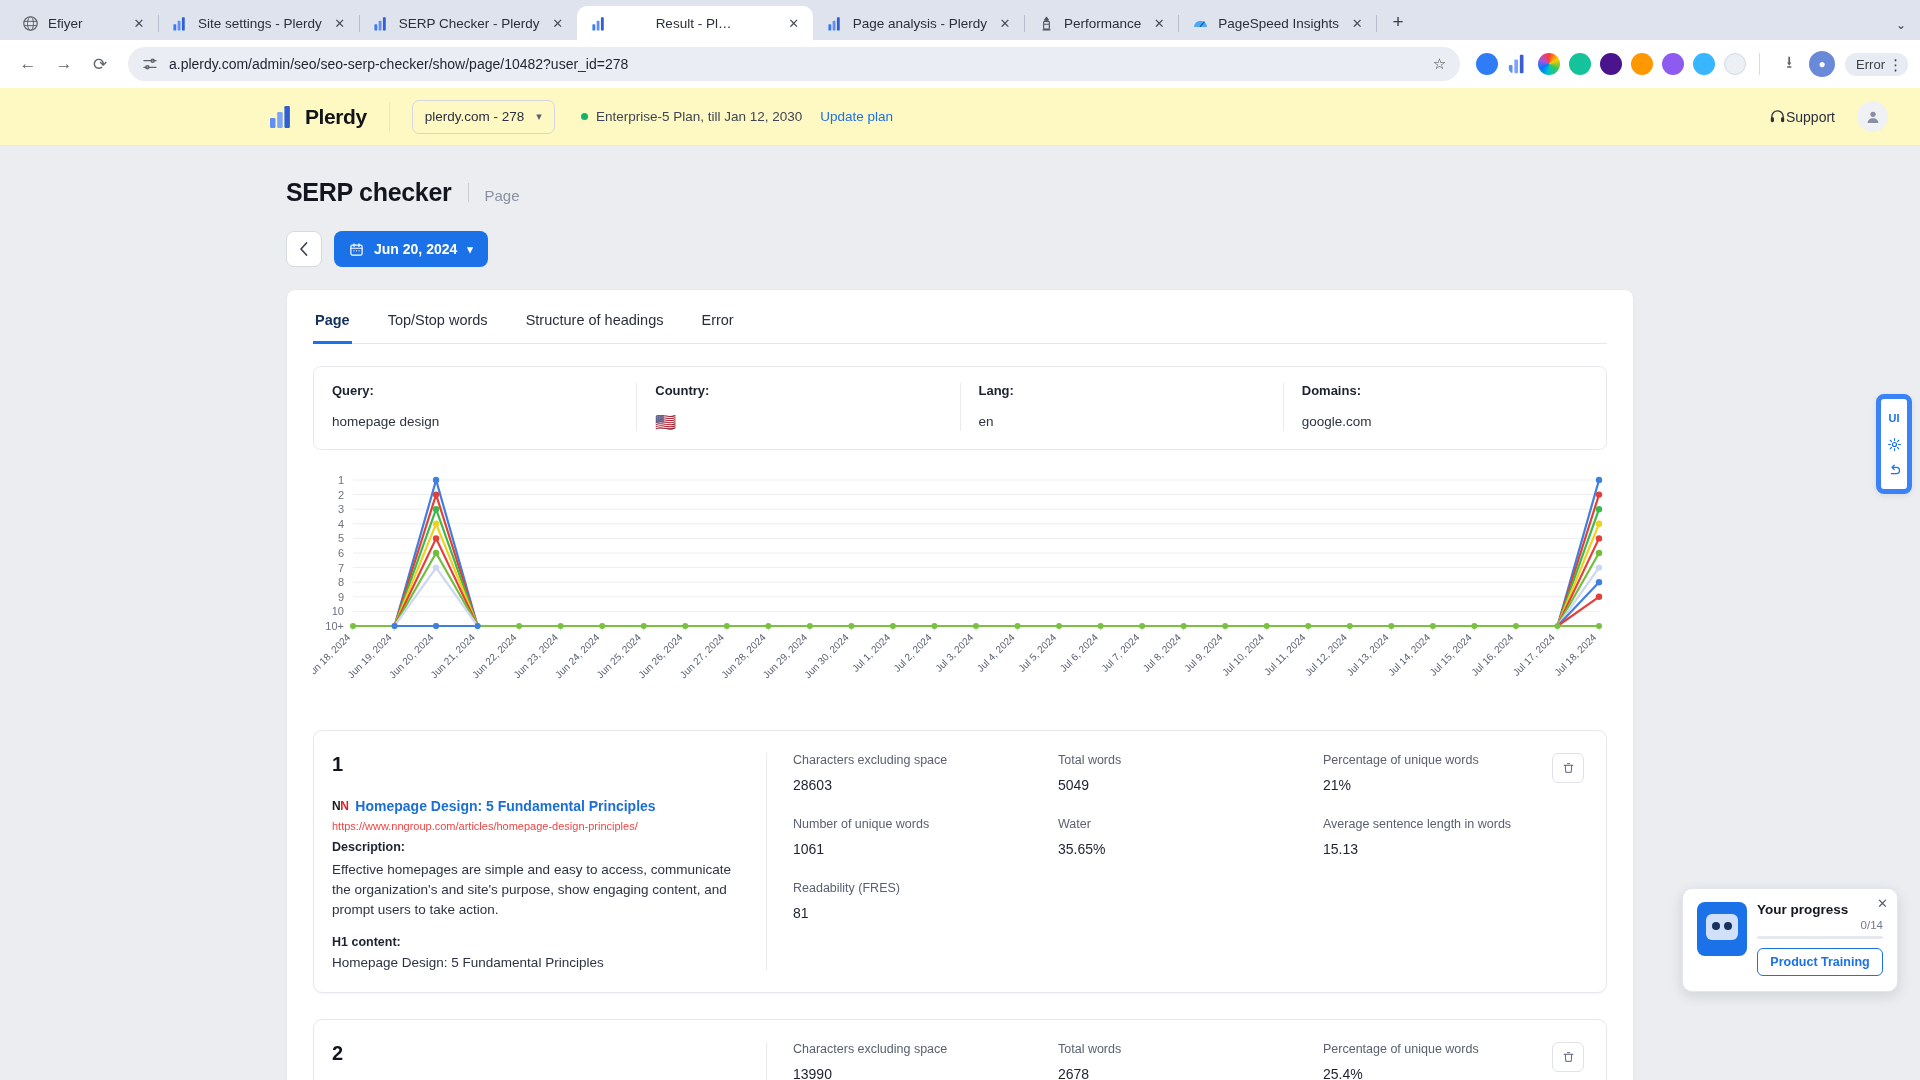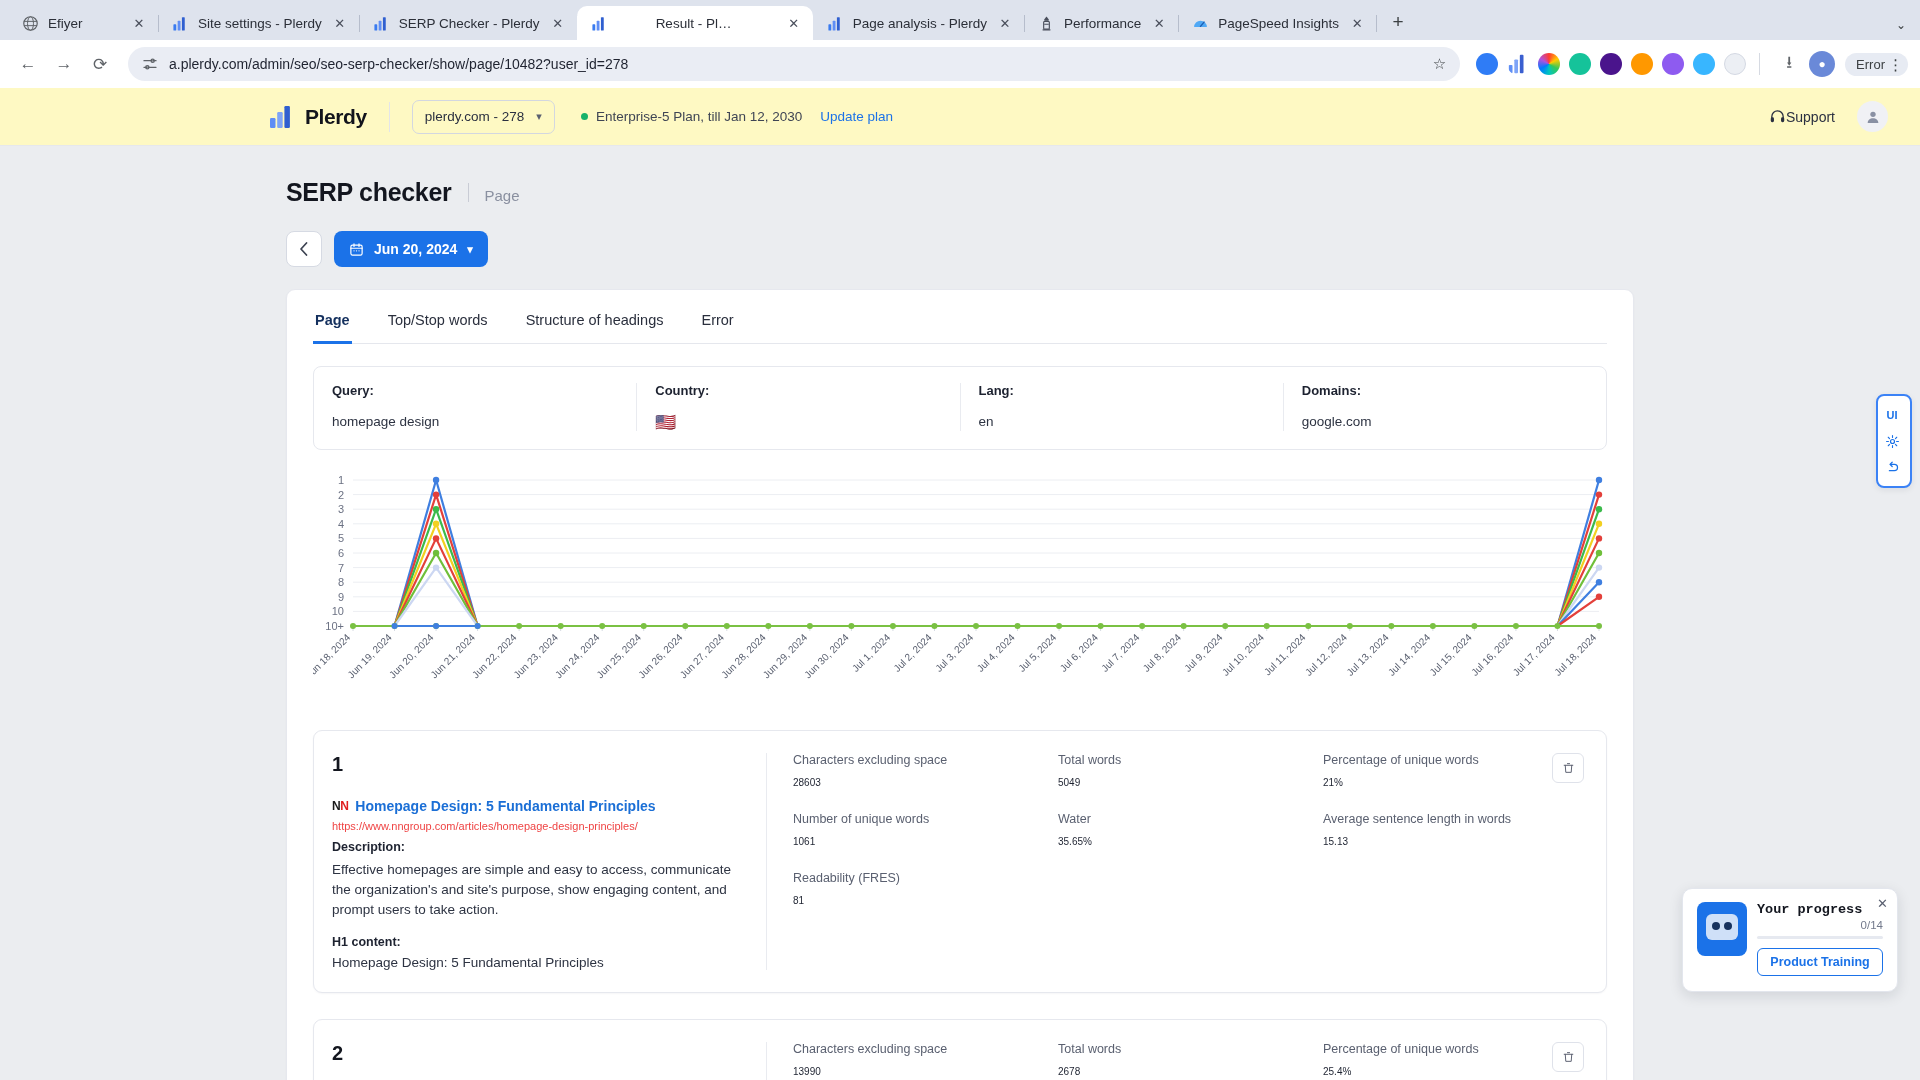--- a/index.html
+++ b/index.html
@@ -161,33 +161,33 @@
   .nn-badge { font-size: 12px; font-weight: 800; letter-spacing: -0.5px; }
   .nn-badge .n1 { color: #1b1b1b; } .nn-badge .n2 { color: #e02020; }
   .res-url { font-size: 11px; color: #ef4444; margin-bottom: 8px; }
   .res-sec-label { font-size: 12.5px; font-weight: 700; color: #1d2230; margin-bottom: 6px; }
   .res-desc { font-size: 13.5px; color: #2d3342; line-height: 1.48; margin-bottom: 15px; }
   .res-h1 { font-size: 13.5px; color: #2d3342; }
 
   .res-right { flex: 1; border-left: 1px solid #e9ebf0; padding: 0 0 0 26px; }
   .stat-grid { display: grid; grid-template-columns: repeat(3, 1fr); row-gap: 24px; }
   .stat-label { font-size: 12.5px; color: #5a6070; margin-bottom: 10px; }
-  .stat-value { font-size: 10px; color: #1d2230; }
+  .stat-value { font-size: 14px; color: #1d2230; }
   .trash-btn {
     position: absolute; right: 22px; top: 22px; width: 32px; height: 30px;
     border: 1px solid #dfe2ea; border-radius: 6px; background: #fff;
     display: flex; align-items: center; justify-content: center; color: #5a6070;
   }
 
   
   .right-rail {
     position: absolute; right: 8px; top: 248px; width: 36px;
-    background: #fff; border-radius: 8px; border: 2px solid #3b82f6;
+    background: #fff; border-radius: 8px; border: 5px solid #3b82f6;
     box-shadow: 0 2px 6px rgba(20,25,40,.08); padding: 6px 0;
-    display: flex; flex-direction: column; gap: 0;
+    display: flex; flex-direction: column; align-items: center; gap: 0;
   }
   .rail-btn {
     width: 28px; height: 26px; display: flex; align-items: center;
     justify-content: center; font-size: 11px; font-weight: 700; color: #1b72e8;
   }
 
   
   .progress-widget {
     position: absolute; right: 22px; bottom: 88px; width: 216px;
     background: #fff; border-radius: 10px; border: 1px solid #e3e6ed;
@@ -198,21 +198,21 @@
     width: 50px; height: 54px; flex: 0 0 auto; border-radius: 8px;
     background: #1b72e8; position: relative; overflow: hidden;
   }
   .mascot .face {
     position: absolute; left: 9px; top: 12px; width: 32px; height: 26px;
     background: #cfe0f8; border-radius: 6px;
   }
   .mascot .eye { position: absolute; top: 8px; width: 8px; height: 8px; border-radius: 50%; background: #17325e; }
   .mascot .eye.l { left: 6px; } .mascot .eye.r { left: 18px; }
   .pw-body { flex: 1; min-width: 0; }
-  .pw-title { font-size: 13.5px; font-weight: 700; color: #13161f; font-family: Liberation Mono, monospace; }
+  .pw-title { font-size: 13.5px; font-weight: 700; color: #13161f; }
   .pw-count { font-size: 11.5px; color: #737a8c; text-align: right; margin-top: 2px;}
   .pw-bar { height: 3px; background: #e6e9f0; border-radius: 2px; margin: 5px 0 9px 0; }
   .pw-btn {
     display: block; width: 100%; text-align: center; border: 1px solid #1b72e8;
     color: #1b72e8; border-radius: 6px; padding: 6px 0; font-size: 12.5px;
     font-weight: 600; background: #fff;
   }
   .pw-close { position: absolute; right: 9px; top: 7px; font-size: 13px; color: #5a6070; }
 </style>
 </head>

